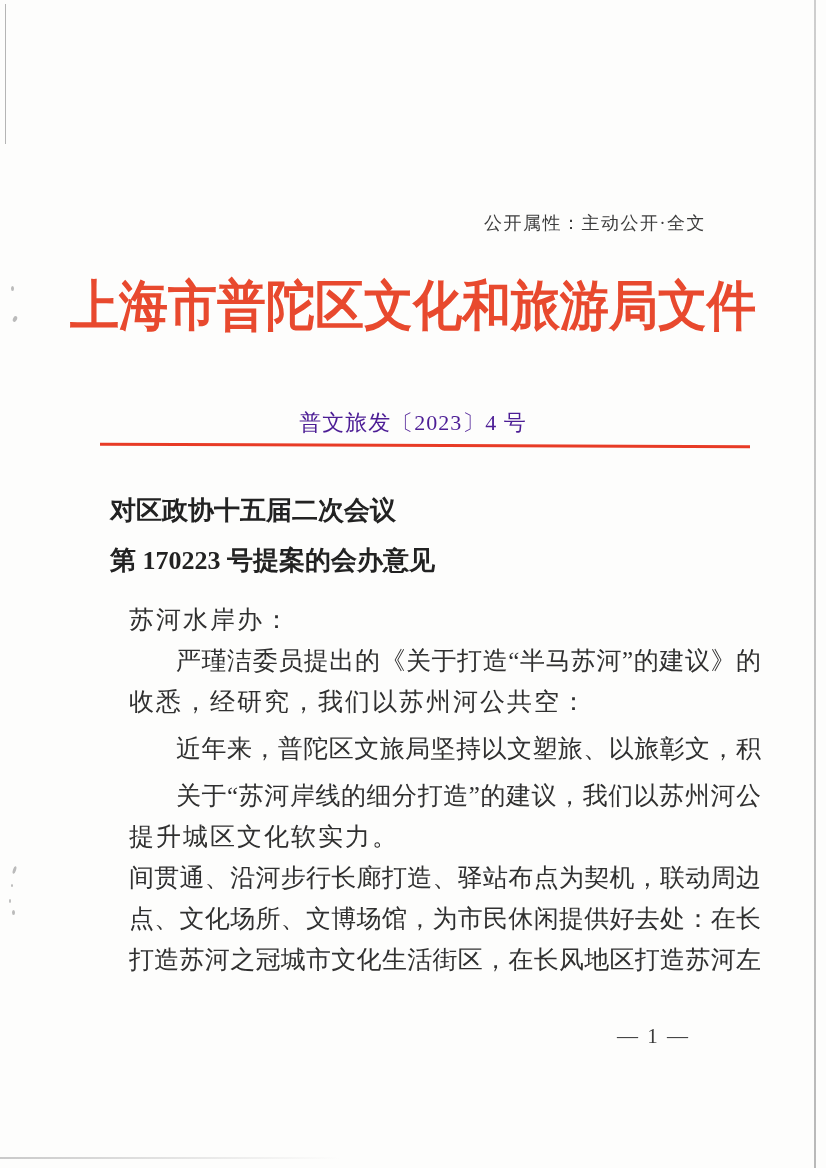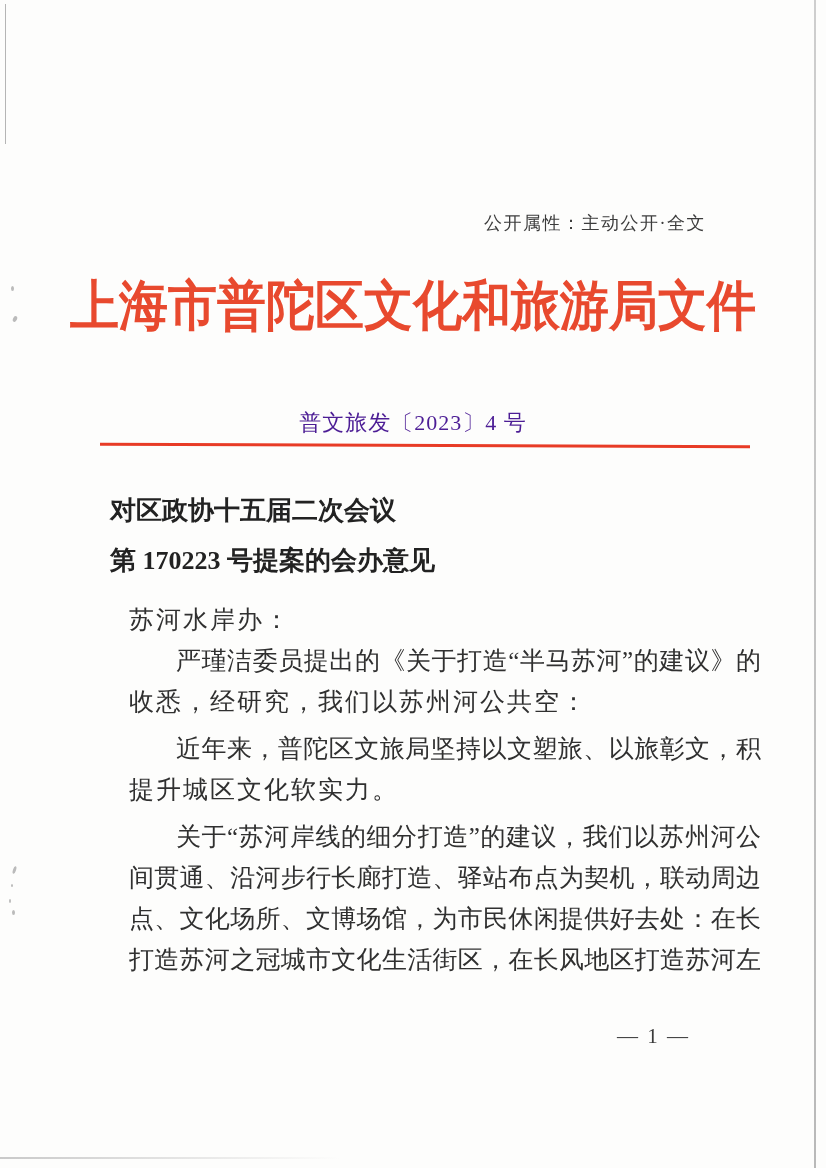--- a/index.html
+++ b/index.html
@@ -174,22 +174,22 @@
   <div class="doc-title">
     <div>对区政协十五届二次会议</div>
     <div>第 170223 号提案的会办意见</div>
   </div>
 
   <div class="doc-body">
     <div class="line">苏河水岸办：</div>
     <div class="line l-indent l-justify">严瑾洁委员提出的《关于打造“半马苏河”的建议》的提案</div>
     <div class="line">收悉，经研究，我们以苏州河公共空：</div>
     <div class="line l-indent l-justify para-gap">近年来，普陀区文旅局坚持以文塑旅、以旅彰文，积极建设</div>
+    <div class="line l-indent l-justify para-gap">关于“苏河岸线的细分打造”的建议，我们以苏州河公共空</div>
     <div class="line">提升城区文化软实力。</div>
-    <div class="line l-indent l-justify para-gap">关于“苏河岸线的细分打造”的建议，我们以苏州河公共空</div>
     <div class="line l-justify">间贯通、沿河步行长廊打造、驿站布点为契机，联动周边景区景</div>
     <div class="line l-justify">点、文化场所、文博场馆，为市民休闲提供好去处：在长寿地区</div>
     <div class="line l-justify">打造苏河之冠城市文化生活街区，在长风地区打造苏河左岸艺术</div>
   </div>
 
   <div class="page-number">— 1 —</div>
 
   <div class="scan-edge-right"></div>
   <div class="scan-edge-left"></div>
   <div class="scan-bottom-line"></div>

